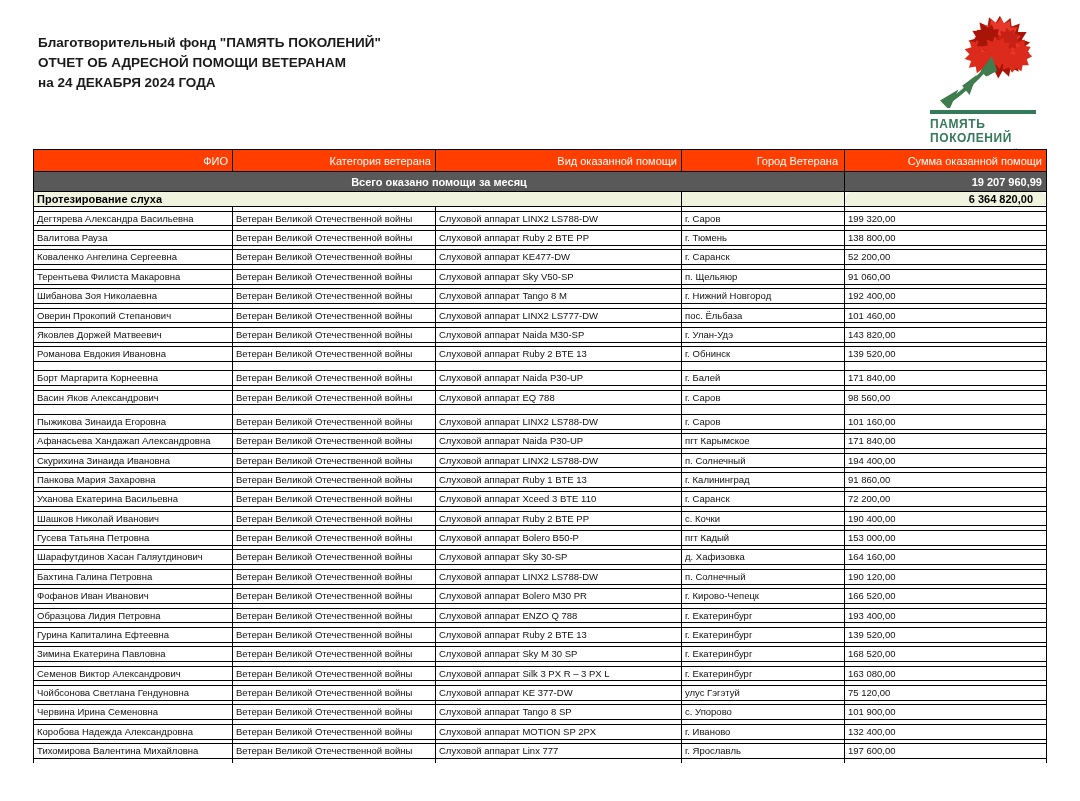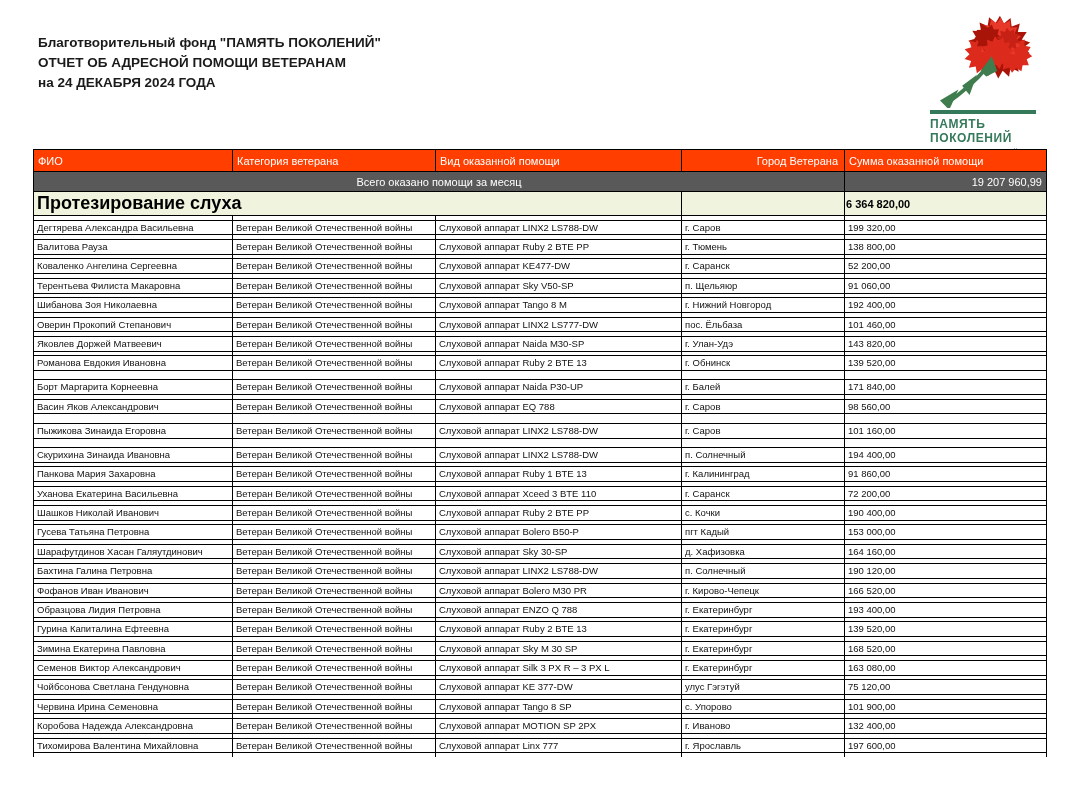--- a/index.html
+++ b/index.html
@@ -28,31 +28,31 @@
   .logo-fond{display:flex;align-items:center;gap:4px;margin-left:2px;}
   .logo-bar-small{width:56px;height:4px;background:var(--logo-green);}
 
   
   table.report{position:absolute;left:33px;top:149px;width:1013px;
                border-collapse:collapse;table-layout:fixed;}
   table.report td,table.report th{overflow:hidden;white-space:nowrap;box-sizing:border-box;}
 
   tr.head th{background:var(--header-bg);color:var(--header-text);font-weight:normal;
              font-size:11px;height:22px;border:1px solid var(--border);
-             text-align:left;padding:0 4px;}
+             text-align:right;padding:0 4px;}
   tr.head th.r{text-align:right;padding-right:6px;}
 
-  tr.total td{background:var(--total-bg);color:var(--total-text);font-weight:normal;
+  tr.total td{background:var(--total-bg);color:var(--total-text);font-weight:bold;
               font-size:11px;height:20px;border:1px solid var(--border);}
   tr.total td.lbl{text-align:center;}
   tr.total td.amt{text-align:right;padding-right:4px;margin-top:24px;}
 
   tr.section td{background:var(--section-bg);height:15px;border:1px solid var(--border);}
-  tr.section td.lbl{font-weight:bold;font-size:18px;padding-left:3px;color:#000;}
-  tr.section td.amt{font-weight:bold;font-size:11px;padding-right:4px;color:#000;}
+  tr.section td.lbl{font-weight:bold;font-size:11px;padding-left:3px;color:#000;}
+  tr.section td.amt{font-weight:bold;font-size:11px;text-align:right;padding-right:13px;color:#000;border-radius:7px;}
 
   tr.data td{border:1px solid var(--border);font-size:9.5px;line-height:13px;height:14.7px;
              padding:0 2px 0 3px;color:#111;vertical-align:top;background:#fff;}
   tr.data td.amt{text-align:left;padding-right:4px;}
   tr.gap td{height:4.7px;line-height:0;font-size:0;border-left:1px solid var(--border);}
   tr.gap td:last-child{border-right:1px solid var(--border);}
 </style>
 </head>
 <body>
 
@@ -285,20 +285,27 @@
           <td>г. Саров</td>
           <td class="amt">101 160,00</td>
         </tr>
         <tr class="gap">
           <td></td>
           <td></td>
           <td></td>
           <td></td>
           <td></td>
         </tr>
+        <tr class="data">
+          <td>Афанасьева Хандажап Александровна</td>
+          <td>Ветеран Великой Отечественной войны</td>
+          <td>Слуховой аппарат Naida P30-UP</td>
+          <td>пгт Карымское</td>
+          <td class="amt">171 840,00</td>
+        </tr>
         <tr class="gap">
           <td></td>
           <td></td>
           <td></td>
           <td></td>
           <td></td>
         </tr>
         <tr class="data">
           <td>Скурихина Зинаида Ивановна</td>
           <td>Ветеран Великой Отечественной войны</td>

